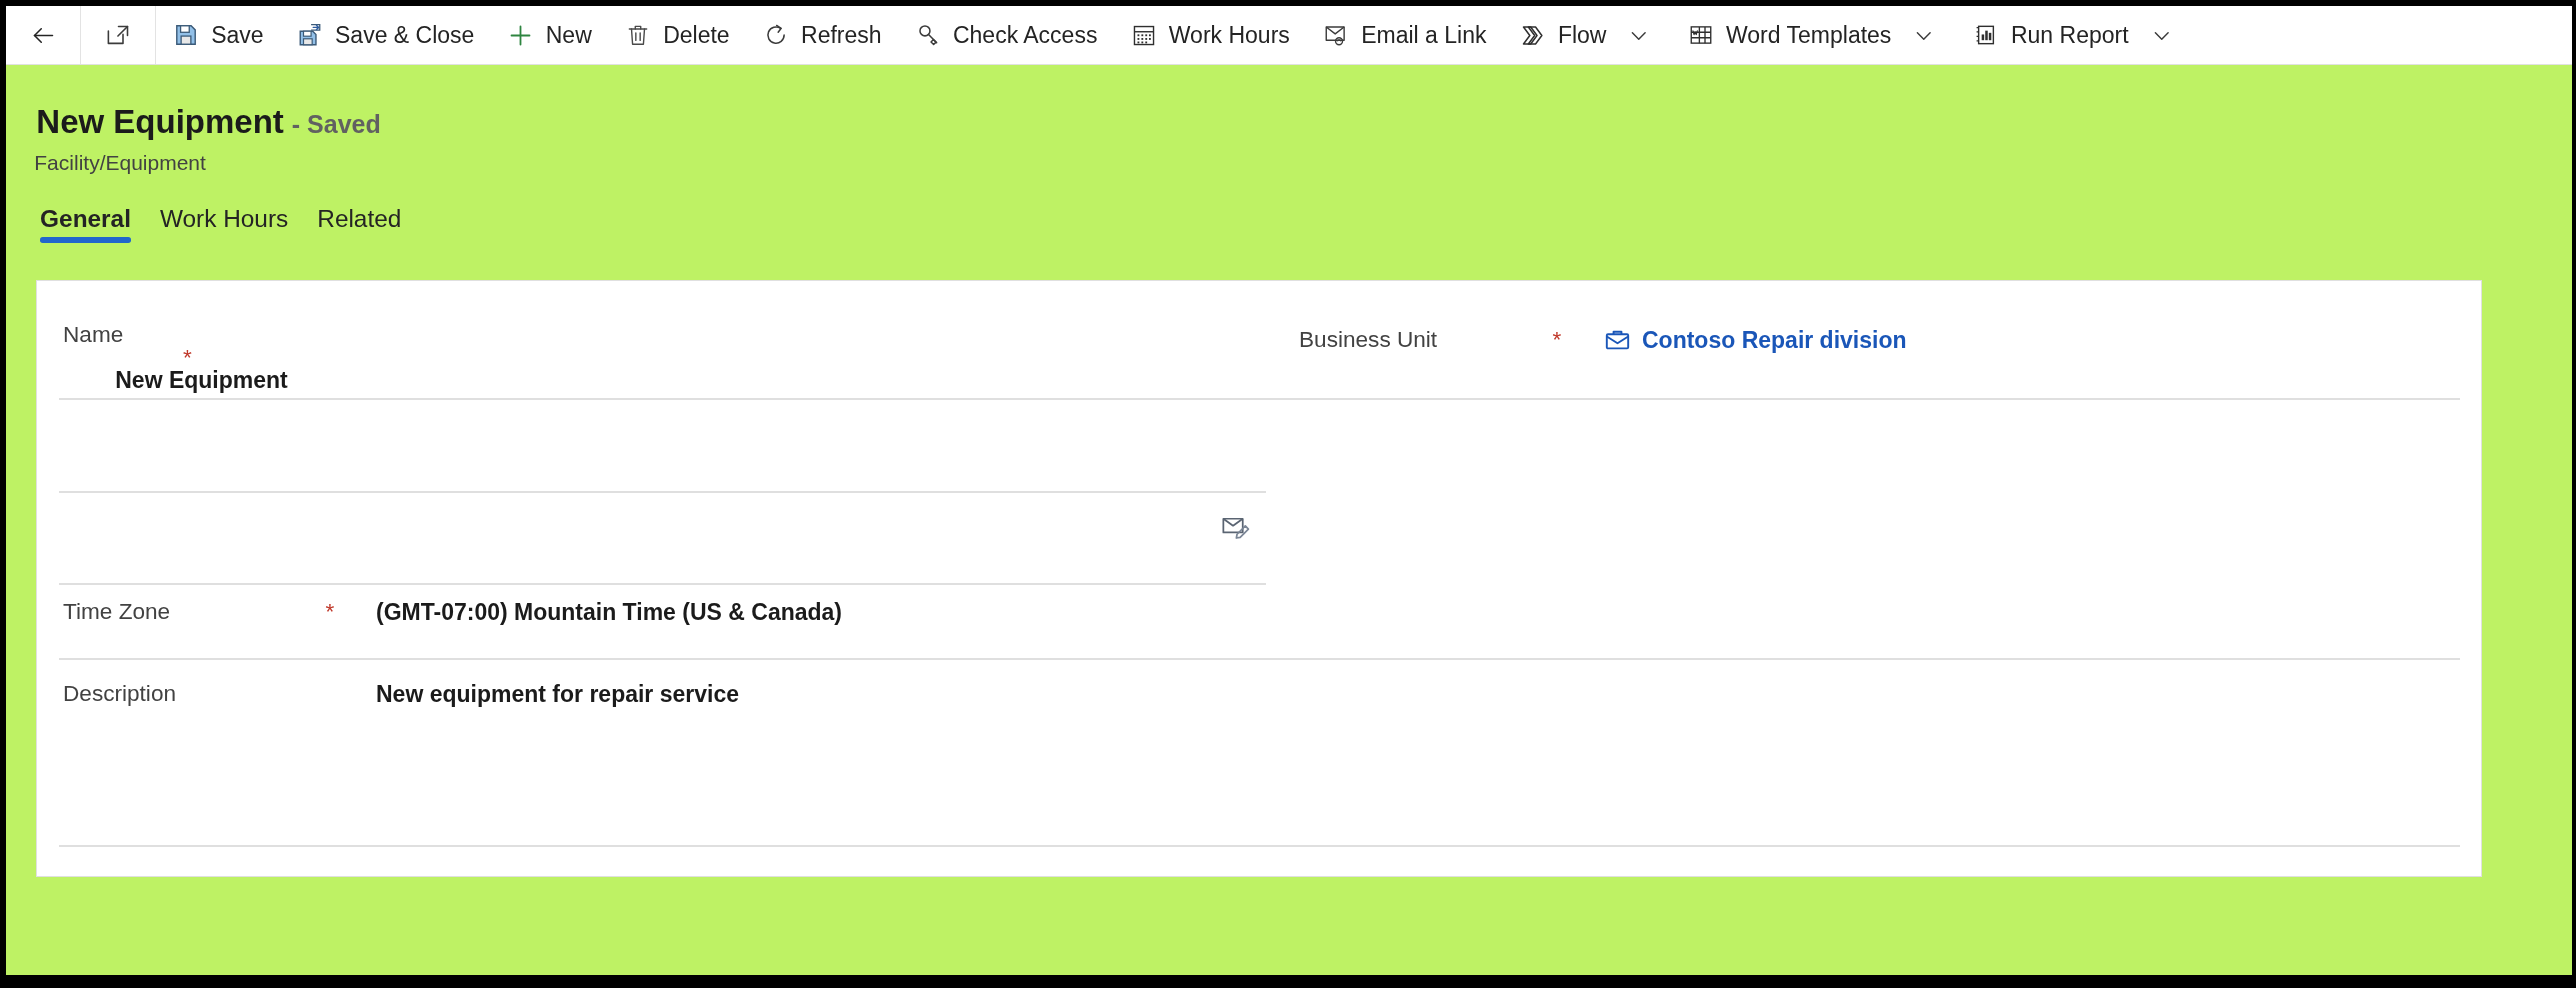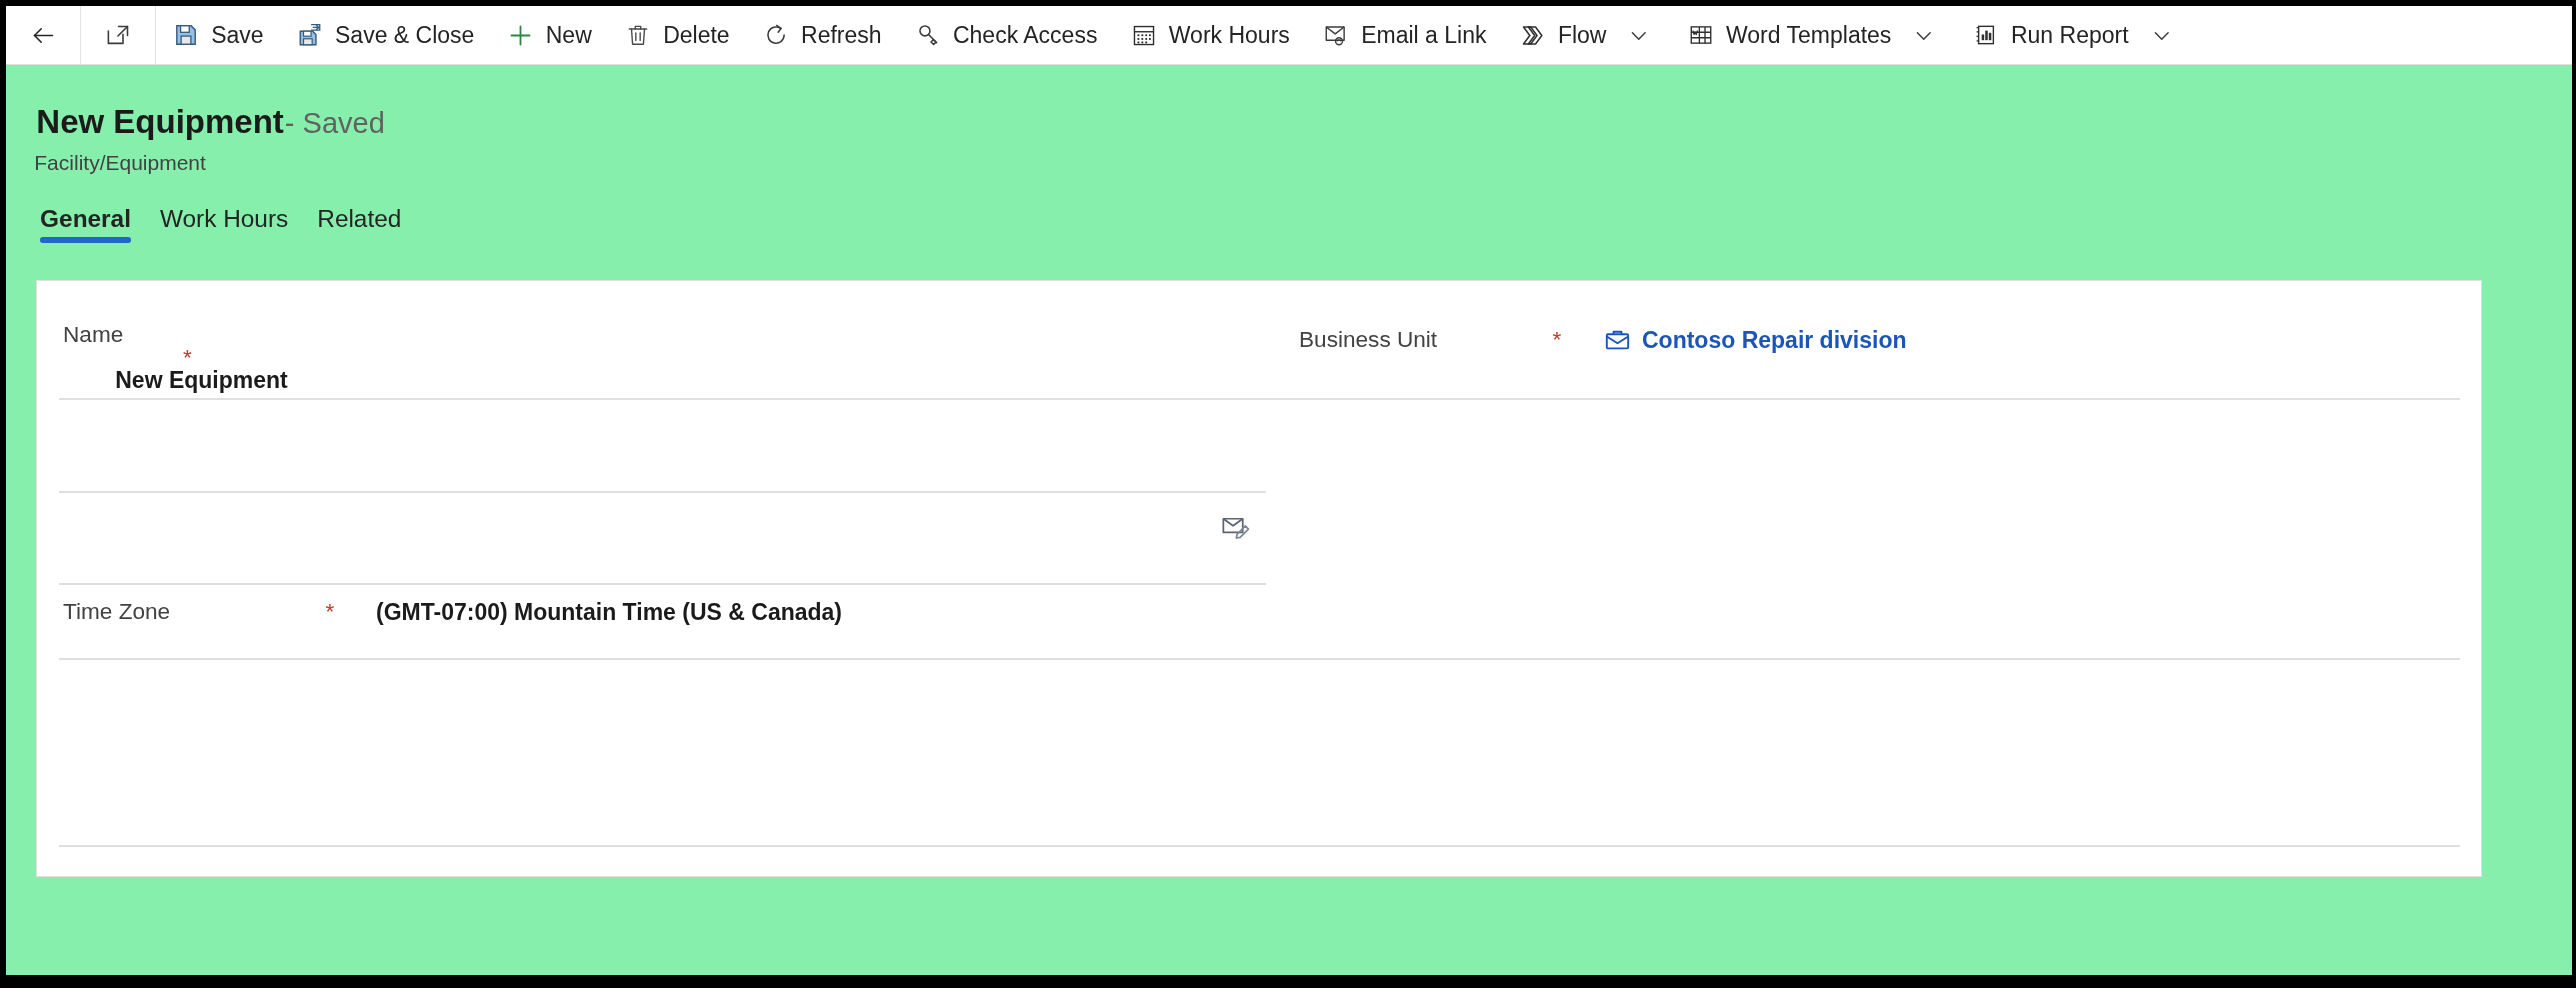--- a/index.html
+++ b/index.html
@@ -5,21 +5,21 @@
   * { box-sizing: border-box; }
   html, body {
     margin: 0; padding: 0;
     background: #ffffff;
     font-family: "Liberation Sans", sans-serif;
   }
   #page {
     position: relative;
     width: 2576px;
     height: 988px;
-    background: #86efac;
+    background: #bef264;
     overflow: hidden;
   }
 
   
   .frame-top {
     position: absolute; left: 0; top: 0; width: 2576px; height: 6.3px;
     background: #000000; z-index: 50;
   }
   .frame-left {
     position: absolute; left: 0; top: 0; width: 6.3px; height: 988px;
@@ -68,22 +68,22 @@
     position: absolute; left: 6.3px; top: 65px; width: 2566px;
   }
   .title-row {
     display: flex; align-items: baseline; gap: 0;
     padding-left: 30px; padding-top: 40px;
   }
   .title-main {
     font-size: 33px; font-weight: 700; color: #1b1b1b; line-height: 1;
   }
   .title-sub {
-    font-size: 29px; font-weight: 400; color: #616161;
-    margin-left: 1px; line-height: 1;
+    font-size: 25px; font-weight: 700; color: #616161;
+    margin-left: 8px; line-height: 1;
   }
   .subtitle {
     padding-left: 28px; margin-top: 13.6px;
     font-size: 21px; color: #424242; line-height: 1;
   }
 
   
   .tabs {
     display: flex; align-items: flex-end; gap: 0;
     padding-left: 22px; margin-top: 34px;
@@ -406,17 +406,22 @@
   <div class="row-divider div-half" style="top:583px;"></div>
 
   <div class="field f-tz">
     <span class="field-label lbl-w">Time Zone</span>
     <span class="req-star star-w">*</span>
     <span class="field-value val-pad">(GMT-07:00) Mountain Time (US &amp; Canada)</span>
   </div>
 
   <div class="row-divider div-full" style="top:658px;"></div>
 
+  <div class="field f-desc">
+    <span class="field-label lbl-w" style="align-self:flex-start;">Description</span>
+    <span class="req-star star-w"></span>
+    <span class="field-value val-pad">New equipment for repair service</span>
+  </div>
 
   <div class="row-divider div-full" style="top:845px;"></div>
 
 </div>
 
 
 </body></html>

